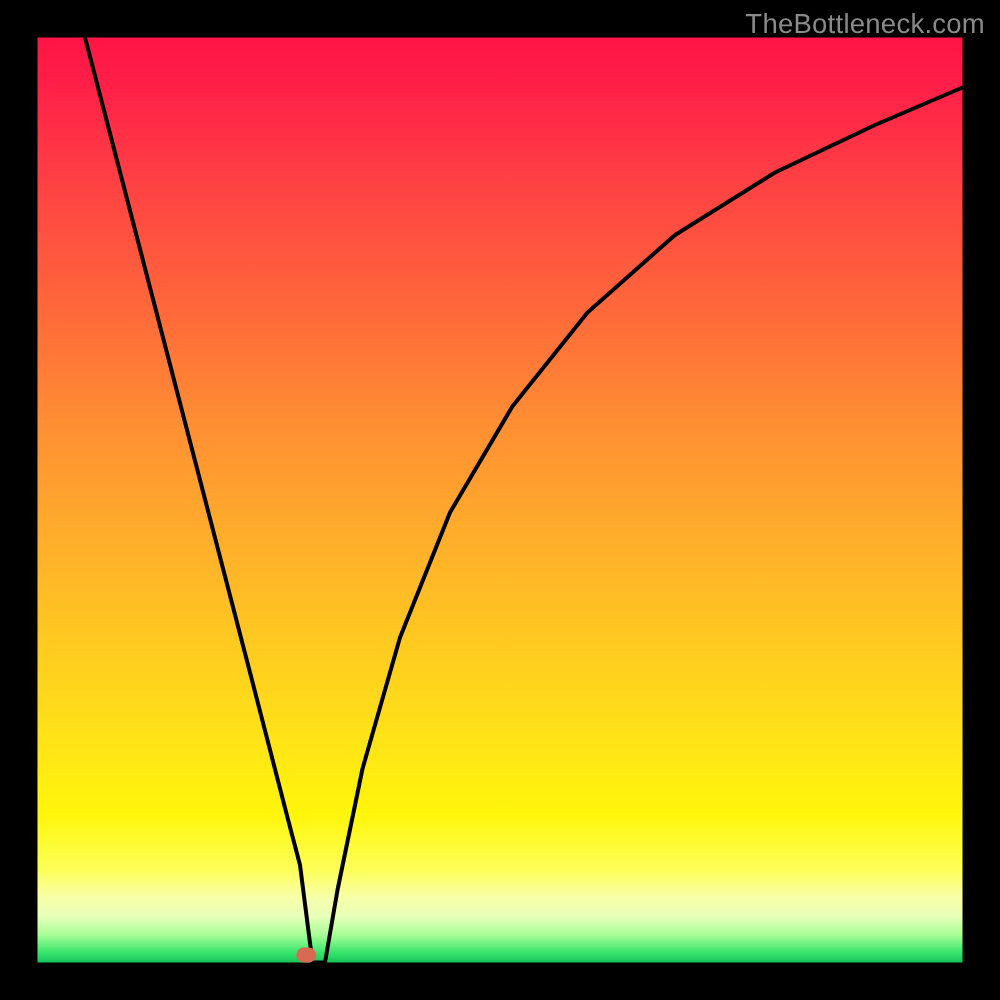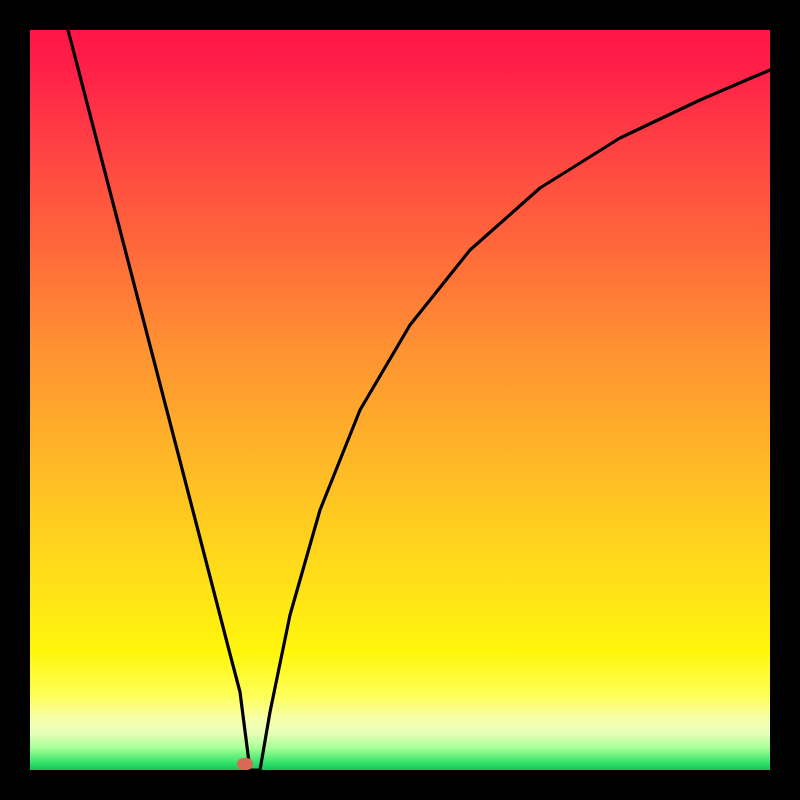--- a/index.html
+++ b/index.html
@@ -74,13 +74,14 @@
 <div class="frame">
   <div class="plot-area">
 
     <svg class="curve-svg" viewBox="0 0 740 740" preserveAspectRatio="none">
       <path id="curve-path" fill="none" stroke="#000" stroke-width="3.2" stroke-linecap="round" stroke-linejoin="round" d="M38.0 0.0 L50.0 46.0 L70.0 123.0 L90.0 200.0 L110.0 277.0 L130.0 354.0 L150.0 431.0 L170.0 508.0 L185.0 566.0 L200.0 624.0 L205.0 643.0 L210.0 662.0 L215.0 701.0 L220.0 740.0 L230.0 740.0 L240.0 682.0 L260.0 585.0 L290.0 480.0 L330.0 380.0 L380.0 295.0 L440.0 220.0 L510.0 158.0 L590.0 108.0 L670.0 70.0 L740.0 40.0"></path>
     </svg>
 
     <div id="min-marker" class="marker" style="left: 215px; top: 734px;"></div>
   </div>
 
+  <div class="watermark">TheBottleneck.com</div>
 </div>
 
 </body></html>

